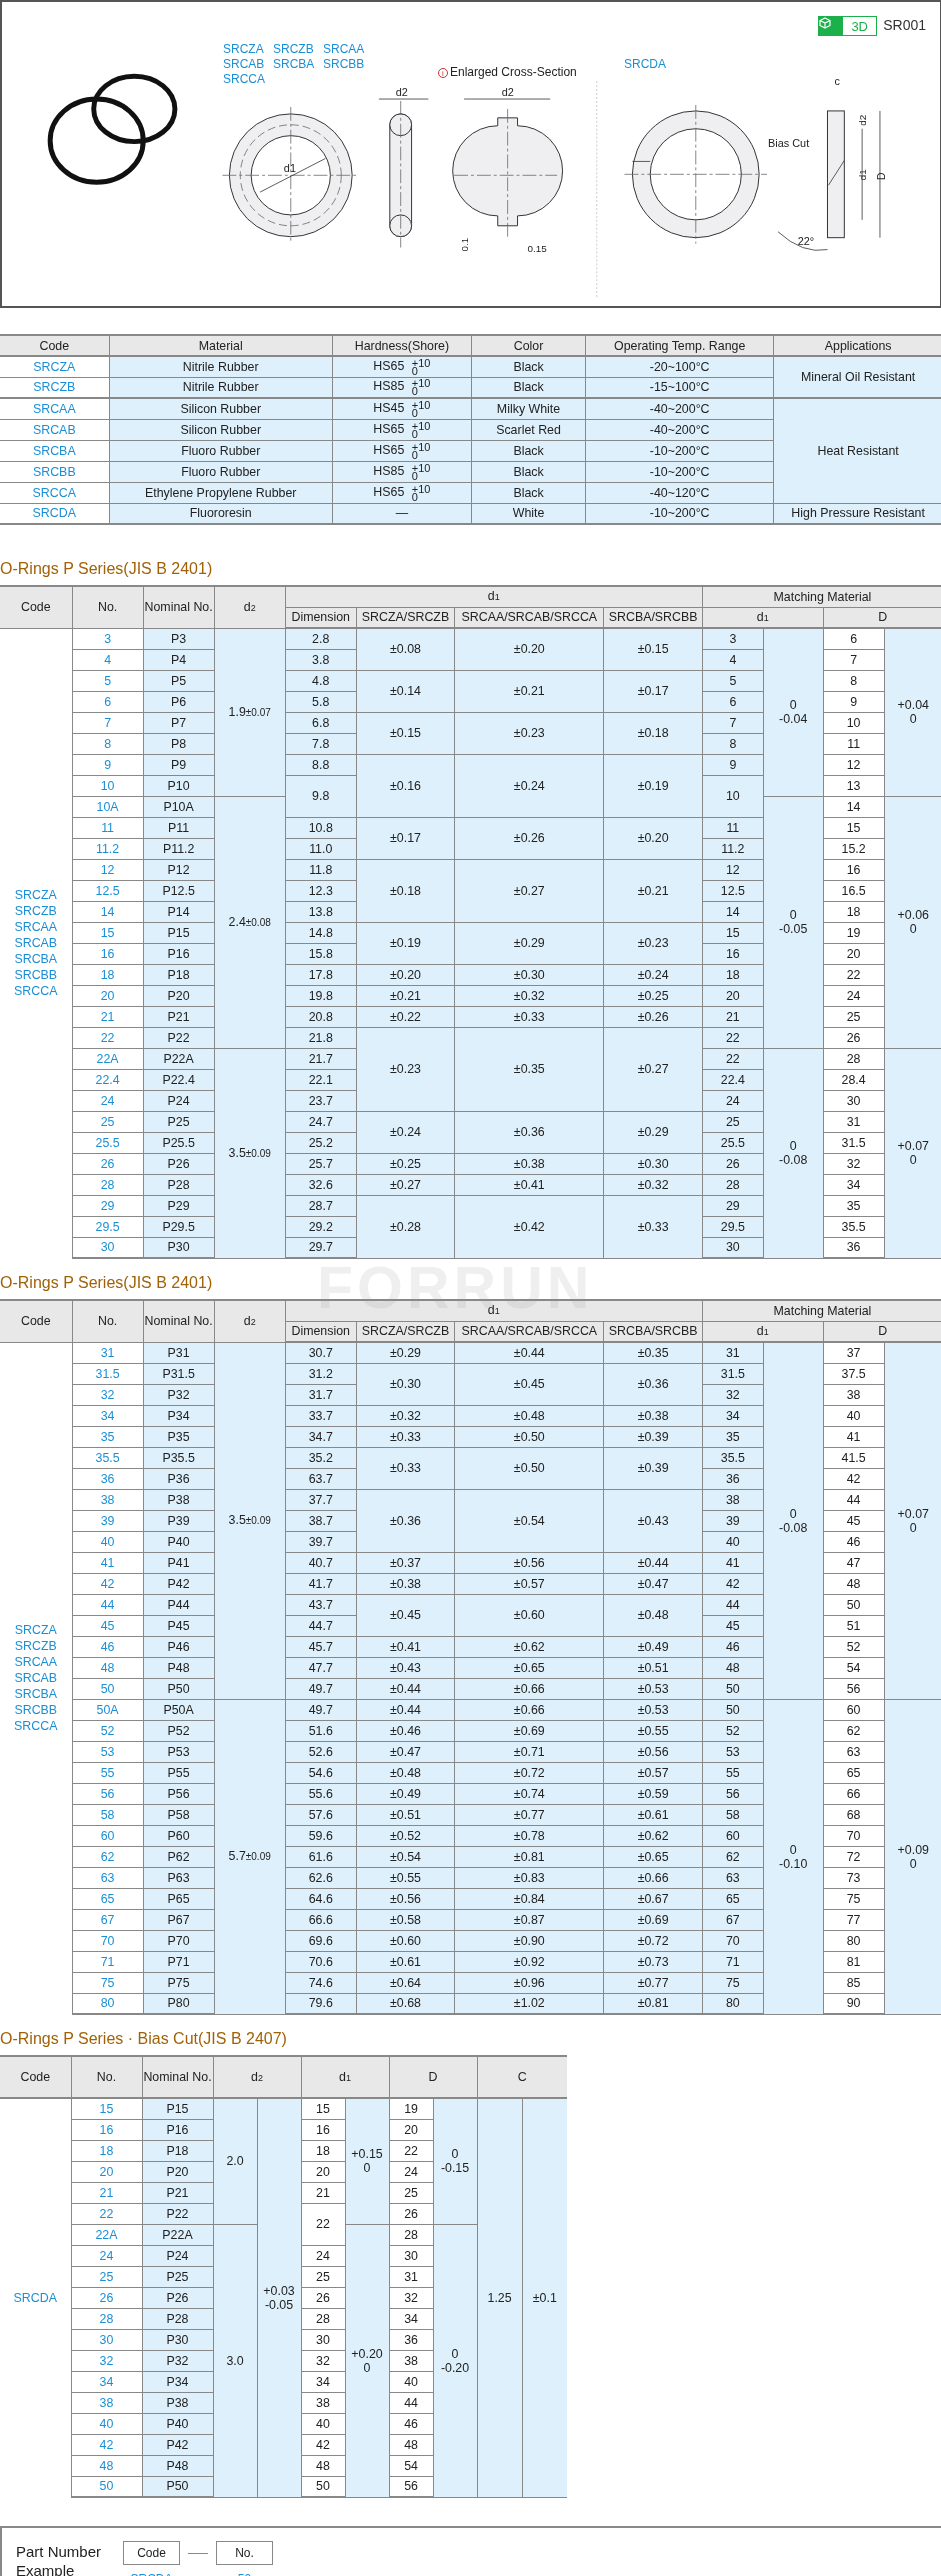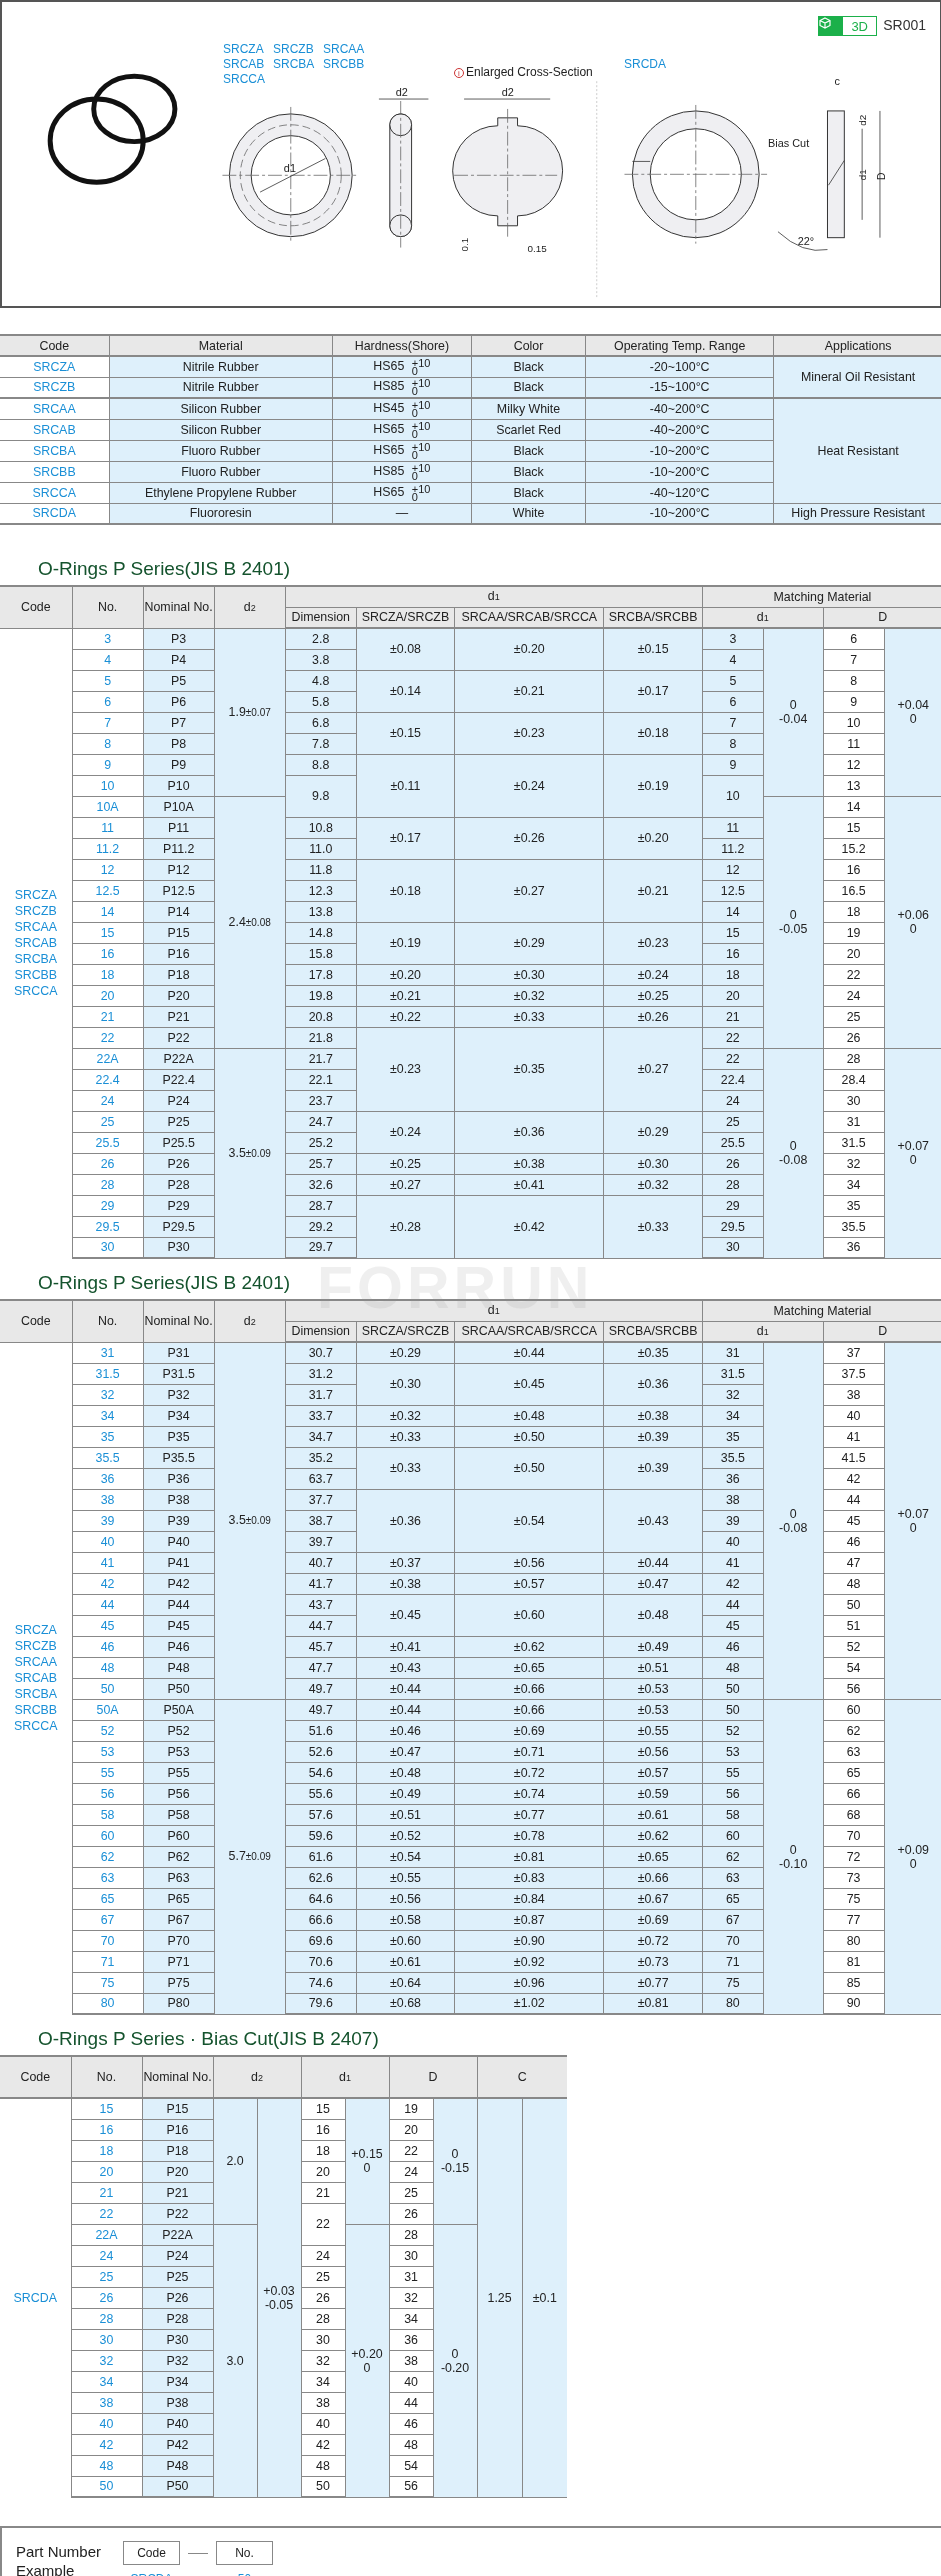--- a/index.html
+++ b/index.html
@@ -6,25 +6,25 @@
   html, body { margin: 0; padding: 0; background: #fff; }
   body { width: 942px; font-family: "Liberation Sans", "DejaVu Sans", sans-serif; color: #222; font-size: 13px; }
   
   .hero { position: relative; width: 942px; height: 308px; border: 2px solid #555; background: #fff; }
   .hero .btn3d { position: absolute; right: 63px; top: 14px; height: 20px; border: 1px solid #1bb04a; display: flex; align-items: center; }
   .hero .btn3d .ic { width: 24px; height: 18px; background: #1bb04a; display: flex; align-items: center; justify-content: center; }
   .hero .btn3d .lbl { color: #1bb04a; padding: 0 8px; font-size: 13px; }
   .hero .code { position: absolute; right: 14px; top: 15px; font-size: 14px; color: #333; }
   .hero .codes { position: absolute; left: 221px; top: 40px; font-size: 12px; line-height: 15px; color: #1a8fd6; display: grid; grid-template-columns: 50px 50px 50px; }
   .hero .srcda { position: absolute; left: 622px; top: 55px; font-size: 12px; color: #1a8fd6; }
-  .hero .enl { position: absolute; left: 452px; top: 63px; font-size: 12px; color: #222; }
+  .hero .enl { position: absolute; left: 436px; top: 63px; font-size: 12px; color: #222; }
   .hero .enl .i { display: inline-block; width: 10px; height: 10px; border: 1px solid #c33; border-radius: 50%; color: #c33; font-size: 8px; line-height: 9px; text-align: center; margin-right: 2px; }
   .hero svg { position: absolute; left: 0; top: 0; }
   
-  .section-title { font-size: 19px; color: #14532d; padding-left: 0; height: 20px; line-height: 20px; margin-left: 38px; }
+  .section-title { font-size: 16px; color: #a16207; padding-left: 0; height: 20px; line-height: 20px; }
   table.spec { border-collapse: collapse; width: 942px; table-layout: fixed; }
   table.spec th, table.spec td { border: 1px solid #888; text-align: center; font-size: 12.4px; padding: 0; height: 21px; line-height: 14px; font-weight: normal; }
   table.spec th { background: #e8e8e8; color: #222; }
   table.spec td { background: #def0fb; }
   table.spec td.w { background: #fff; }
   table.spec td.code { background: #fff; border-left: none; border-top: none; border-bottom: none; color: #1a8fd6; line-height: 16px; }
   table.spec td.no { background: #fff; color: #1a8fd6; }
   table.spec tr.last td { border-bottom: 2px solid #888; }
   table.spec thead tr:first-child th { border-top: 2px solid #888; }
   table.spec thead tr:last-child th { border-bottom: 2px solid #888; }
@@ -285,21 +285,21 @@
         <td class="no">8</td>
         <td>P8</td>
         <td>7.8</td>
         <td>8</td>
         <td class="w">11</td>
       </tr>
       <tr>
         <td class="no">9</td>
         <td>P9</td>
         <td>8.8</td>
-        <td rowspan="3">±0.11</td>
+        <td rowspan="3">±0.16</td>
         <td rowspan="3">±0.24</td>
         <td rowspan="3">±0.19</td>
         <td>9</td>
         <td class="w">12</td>
       </tr>
       <tr>
         <td class="no">10</td>
         <td>P10</td>
         <td rowspan="2">9.8</td>
         <td rowspan="2">10</td>

